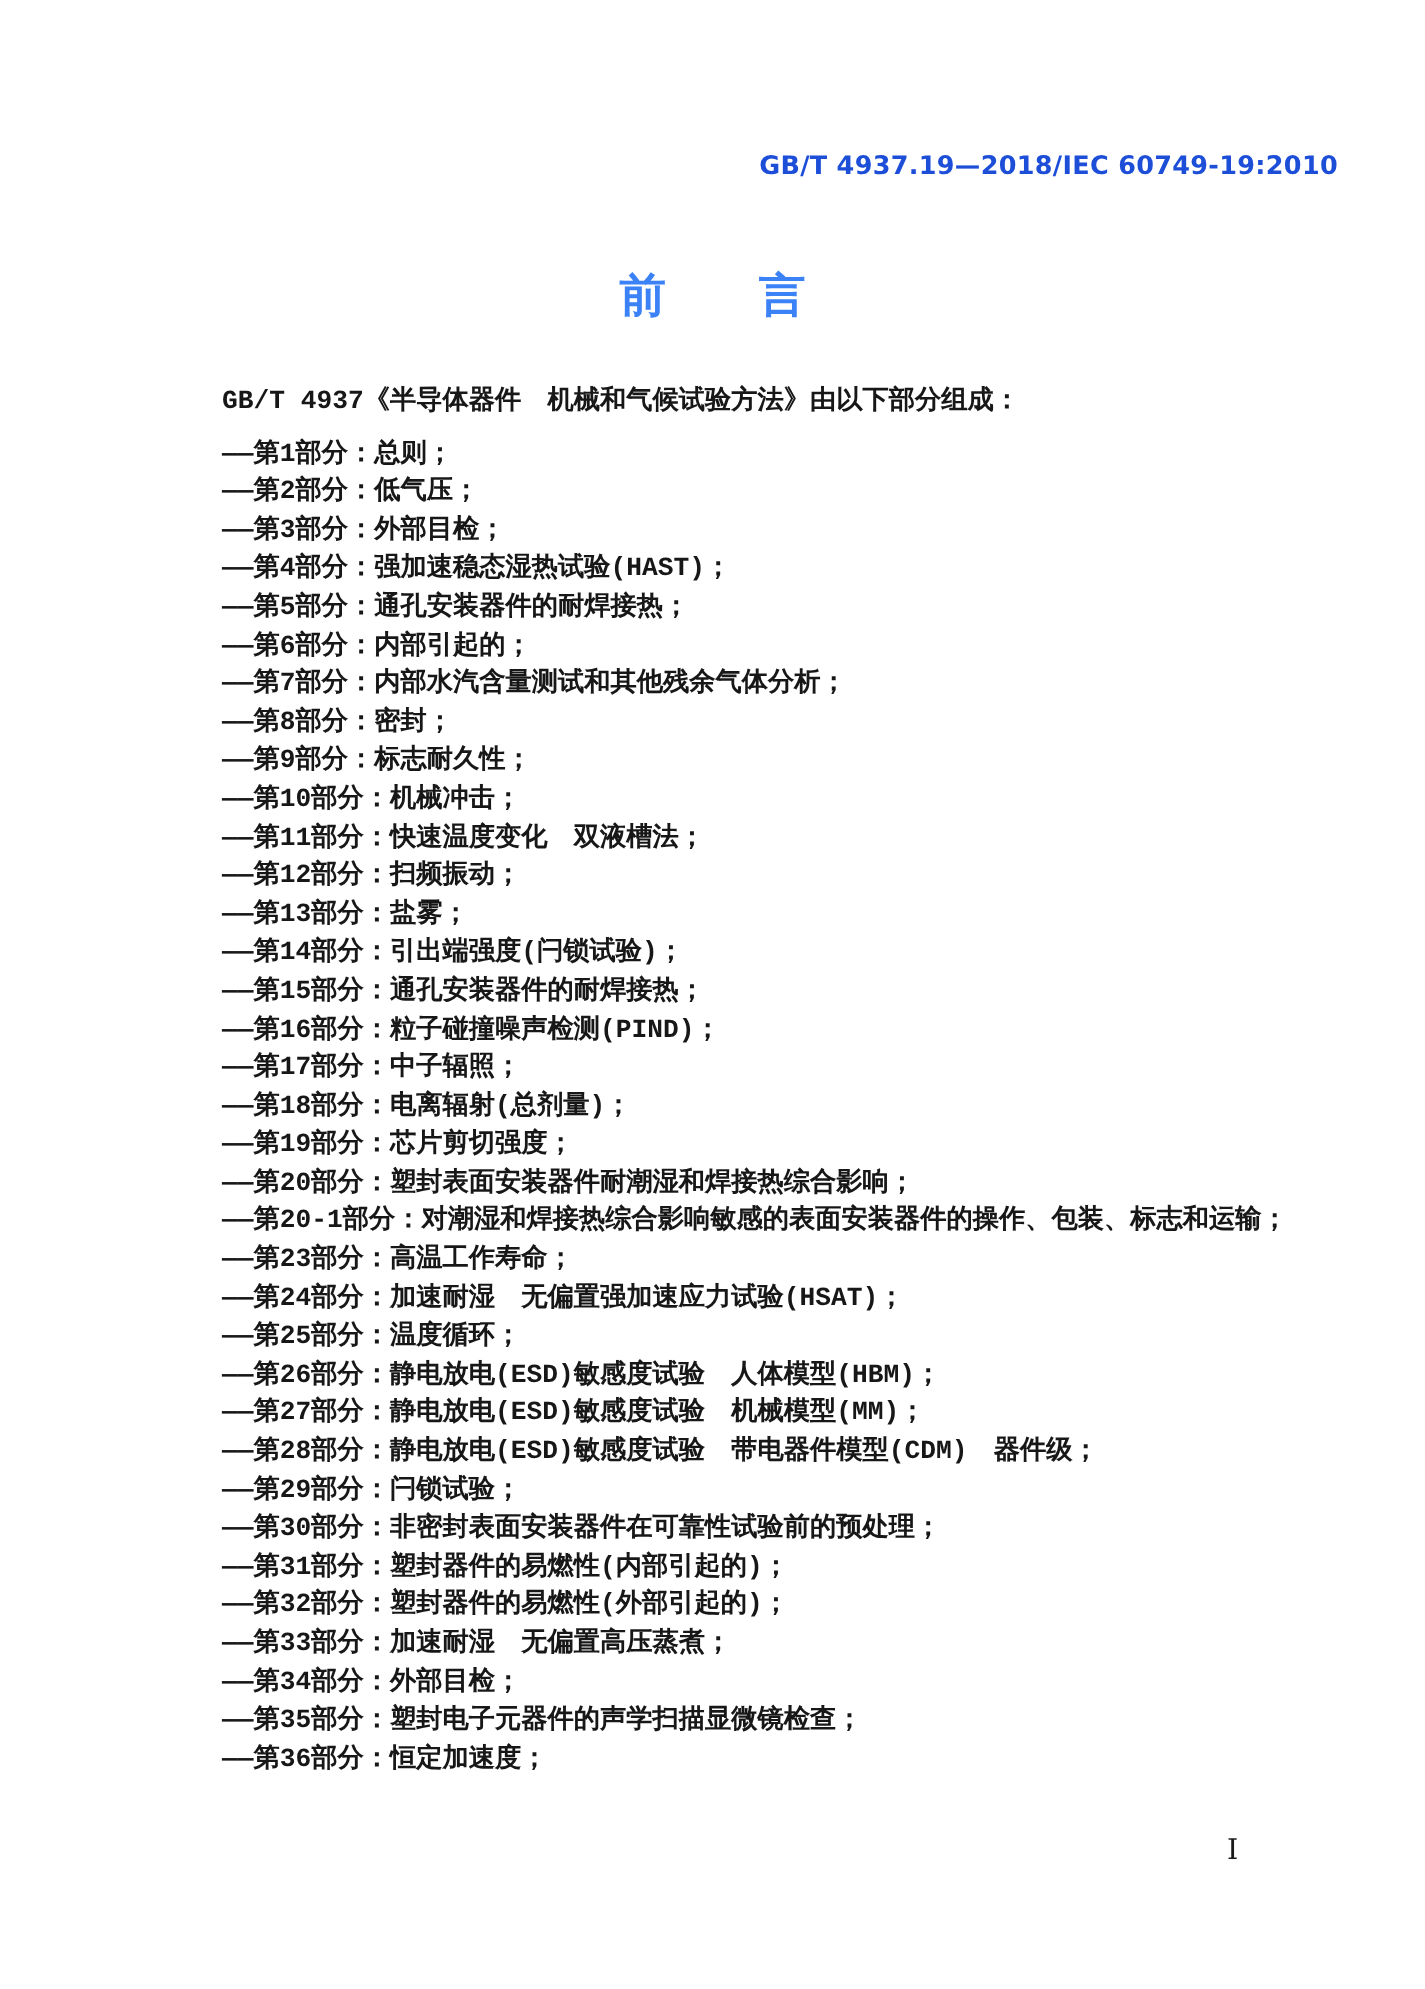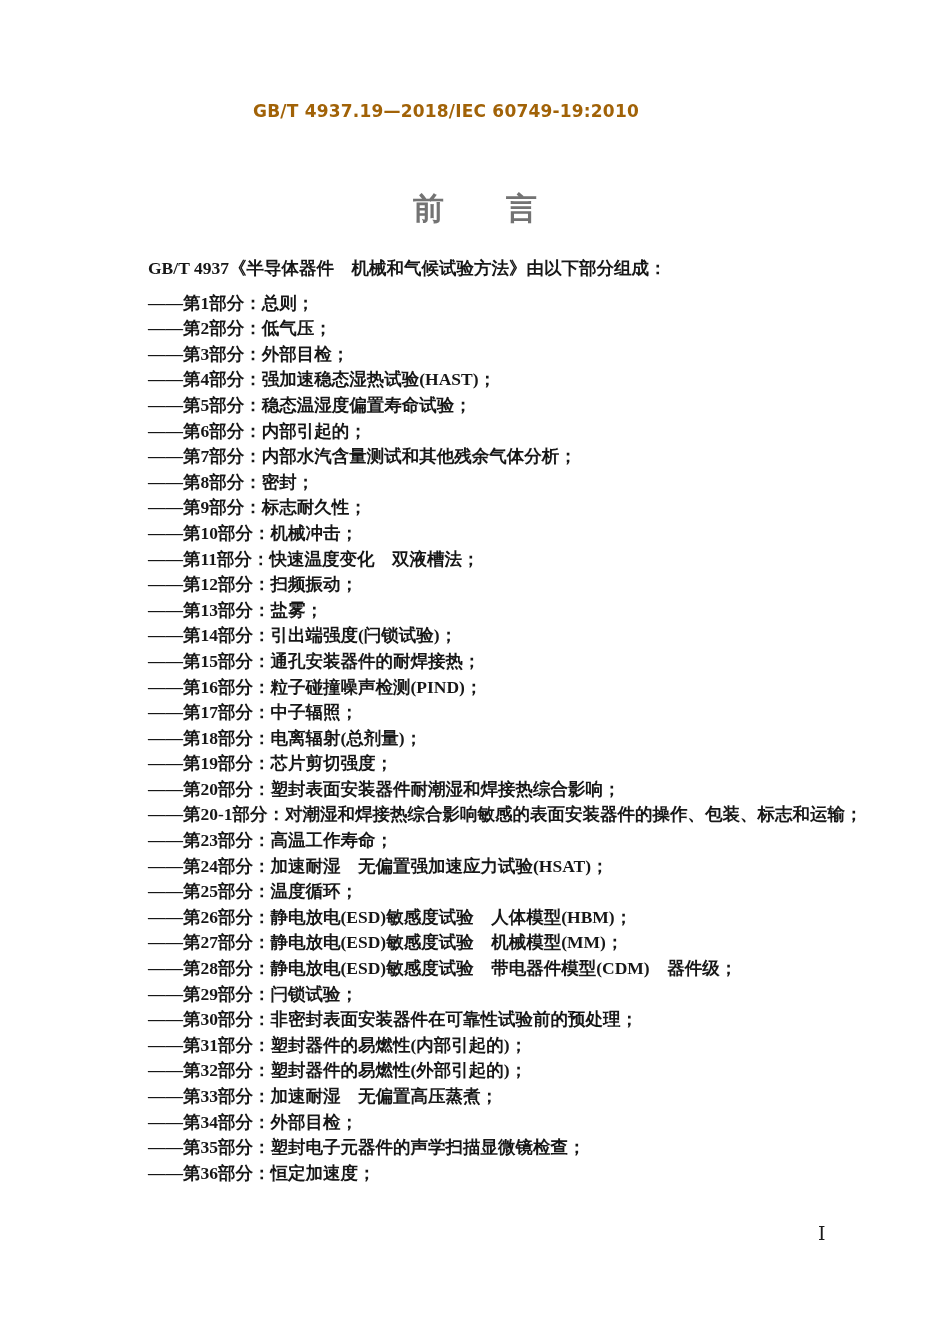--- a/index.html
+++ b/index.html
@@ -13,45 +13,44 @@
     height: 1326px;
     background: #ffffff;
     color: #111111;
     overflow: hidden;
   }
   .std-header {
     position: absolute;
     top: 101px;
     left: 0;
     right: 58px;
-    text-align: center;
+    text-align: right;
     font-family: "DejaVu Sans", sans-serif;
     font-weight: bold;
     font-size: 17px;
     letter-spacing: 0.2px;
-    color: #a16207;
+    color: #1d4ed8;
   }
   .doc-title {
     position: absolute;
     top: 176px;
     left: 0;
     width: 950px;
     text-align: center;
     font-family: "DejaVu Sans", sans-serif;
     font-weight: bold;
     font-size: 31px;
-    color: #737373;
-    margin-top: 12px;
+    color: #3b82f6;
   }
   .content {
     position: absolute;
     left: 148px;
     top: 256px;
     width: 740px;
-    font-family: Liberation Serif, serif;
+    font-family: Liberation Mono, monospace;
     font-weight: 600;
     font-size: 17.5px;
     line-height: 25.6px;
     color: #171717;
   }
   .intro {
     margin: 0 0 9px 0;
     white-space: nowrap;
   }
   .part-list {
@@ -81,21 +80,21 @@
   <div class="doc-title">前　　言</div>
 
   <div class="content">
     <p class="intro">GB/T 4937《半导体器件　机械和气候试验方法》由以下部分组成：</p>
 
     <ul class="part-list">
       <li class="part-item">——第1部分：总则；</li>
       <li class="part-item">——第2部分：低气压；</li>
       <li class="part-item">——第3部分：外部目检；</li>
       <li class="part-item">——第4部分：强加速稳态湿热试验(HAST)；</li>
-      <li class="part-item">——第5部分：稳态温湿度偏置寿命试验；</li>
+      <li class="part-item">——第5部分：通孔安装器件的耐焊接热；</li>
       <li class="part-item">——第6部分：内部引起的；</li>
       <li class="part-item">——第7部分：内部水汽含量测试和其他残余气体分析；</li>
       <li class="part-item">——第8部分：密封；</li>
       <li class="part-item">——第9部分：标志耐久性；</li>
       <li class="part-item">——第10部分：机械冲击；</li>
       <li class="part-item">——第11部分：快速温度变化　双液槽法；</li>
       <li class="part-item">——第12部分：扫频振动；</li>
       <li class="part-item">——第13部分：盐雾；</li>
       <li class="part-item">——第14部分：引出端强度(闩锁试验)；</li>
       <li class="part-item">——第15部分：通孔安装器件的耐焊接热；</li>

